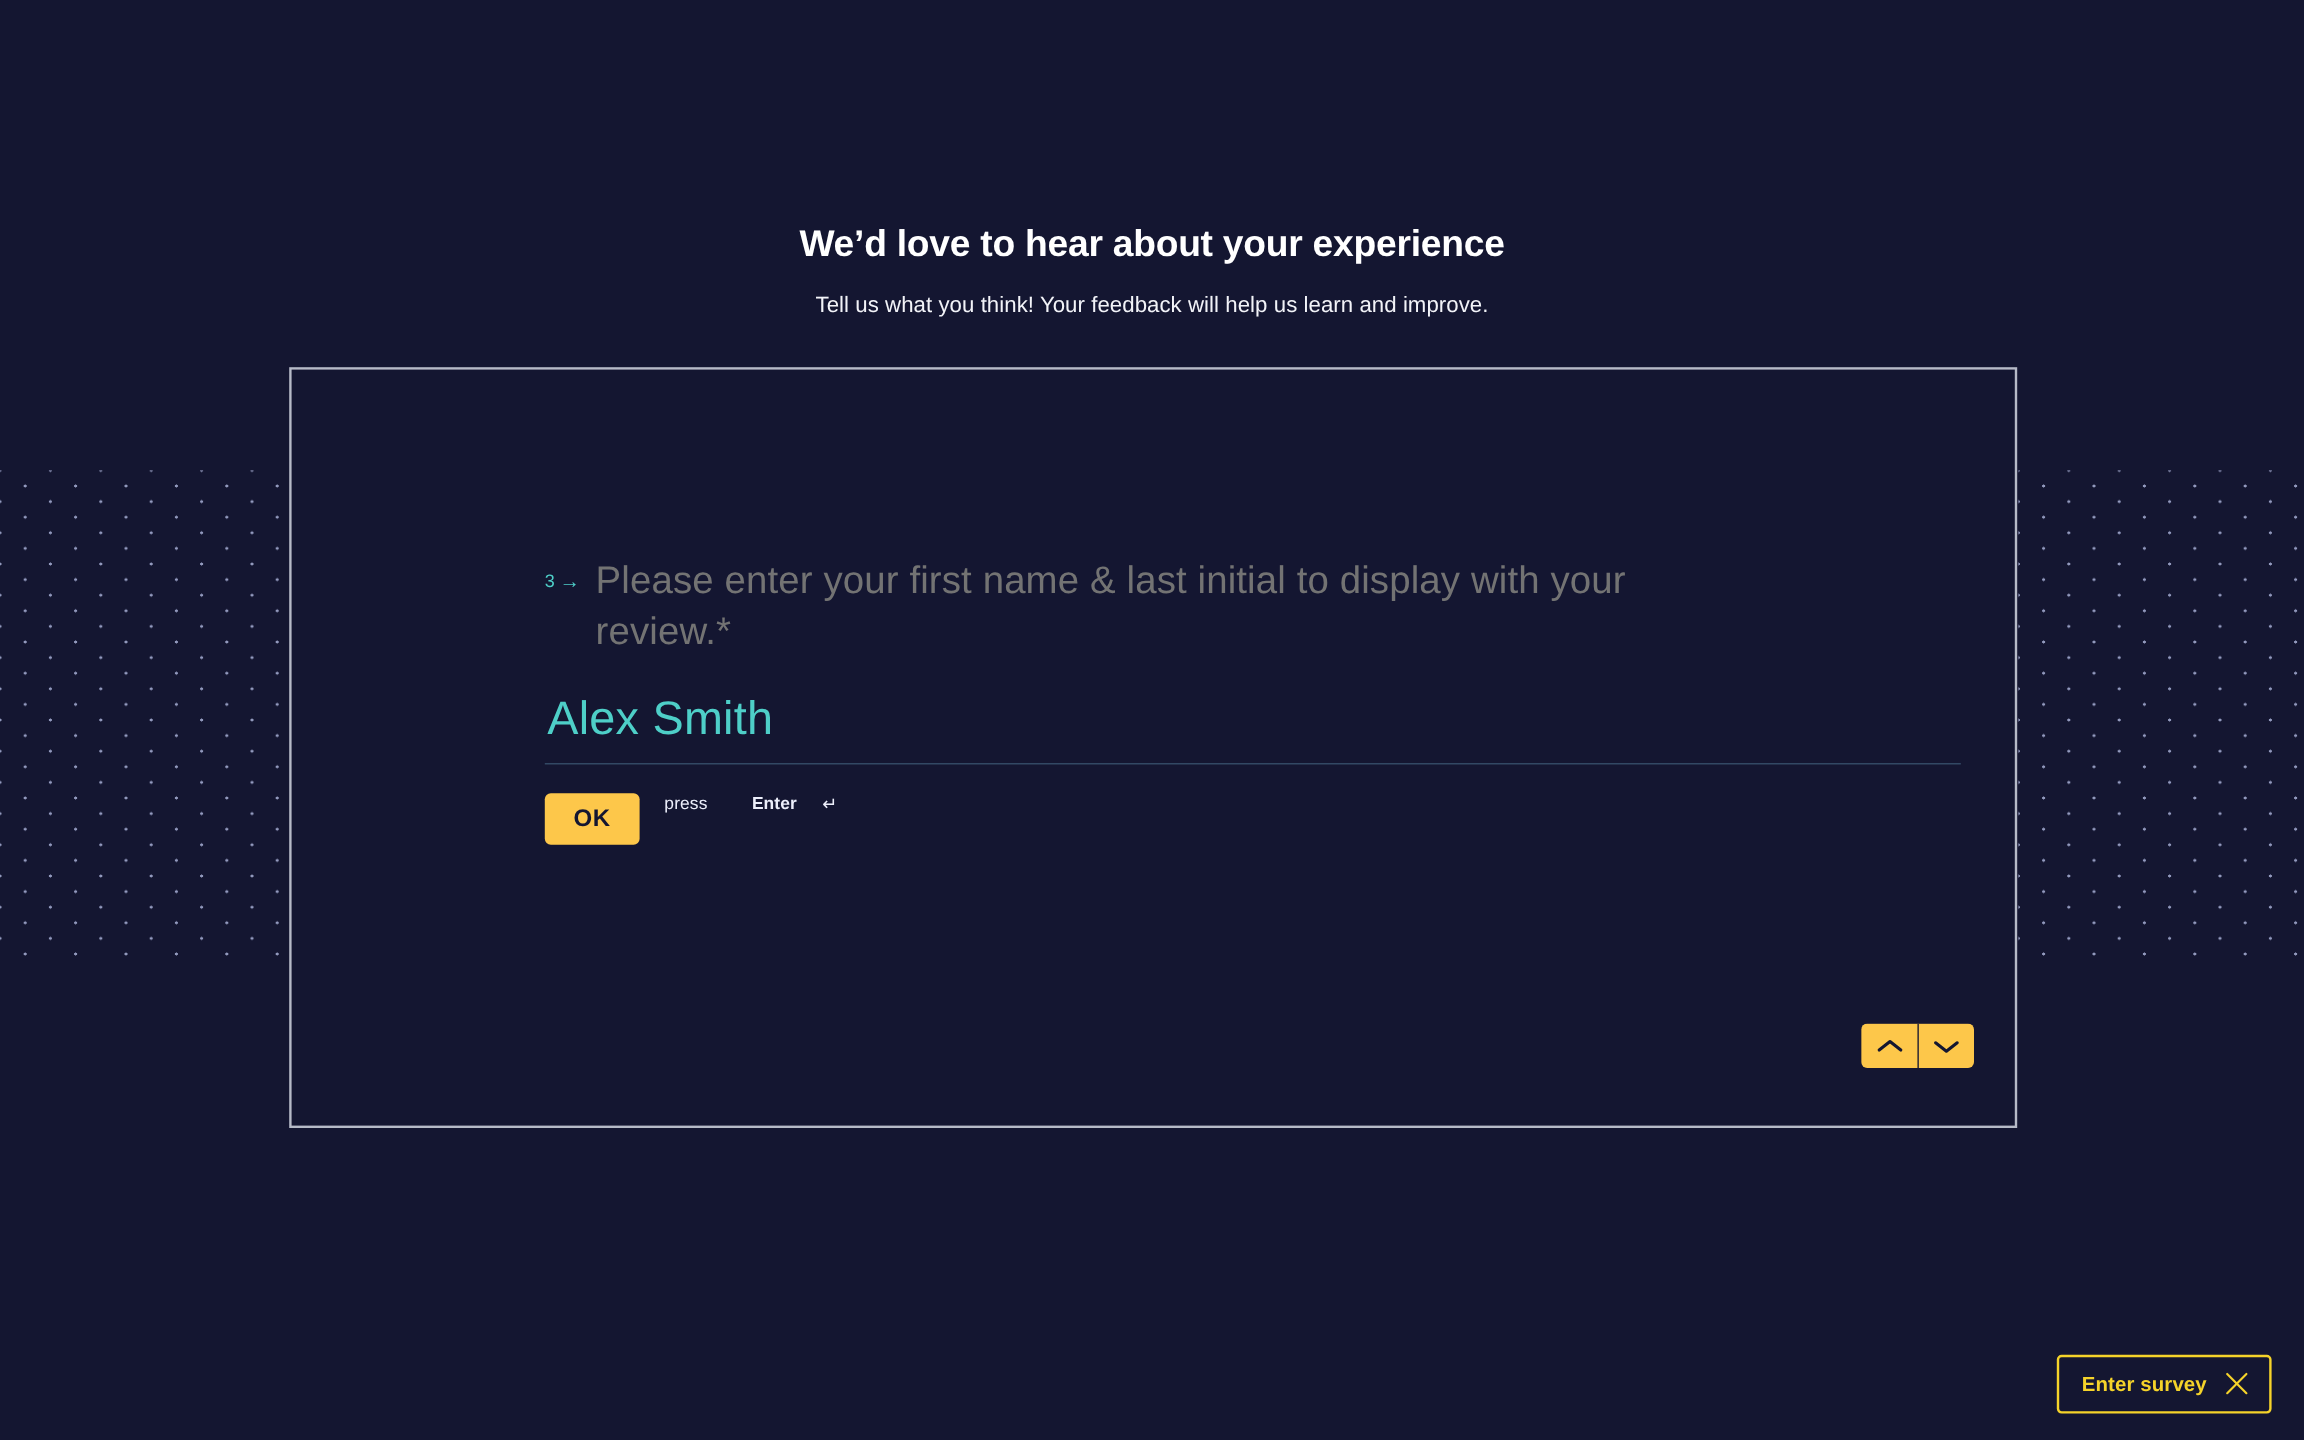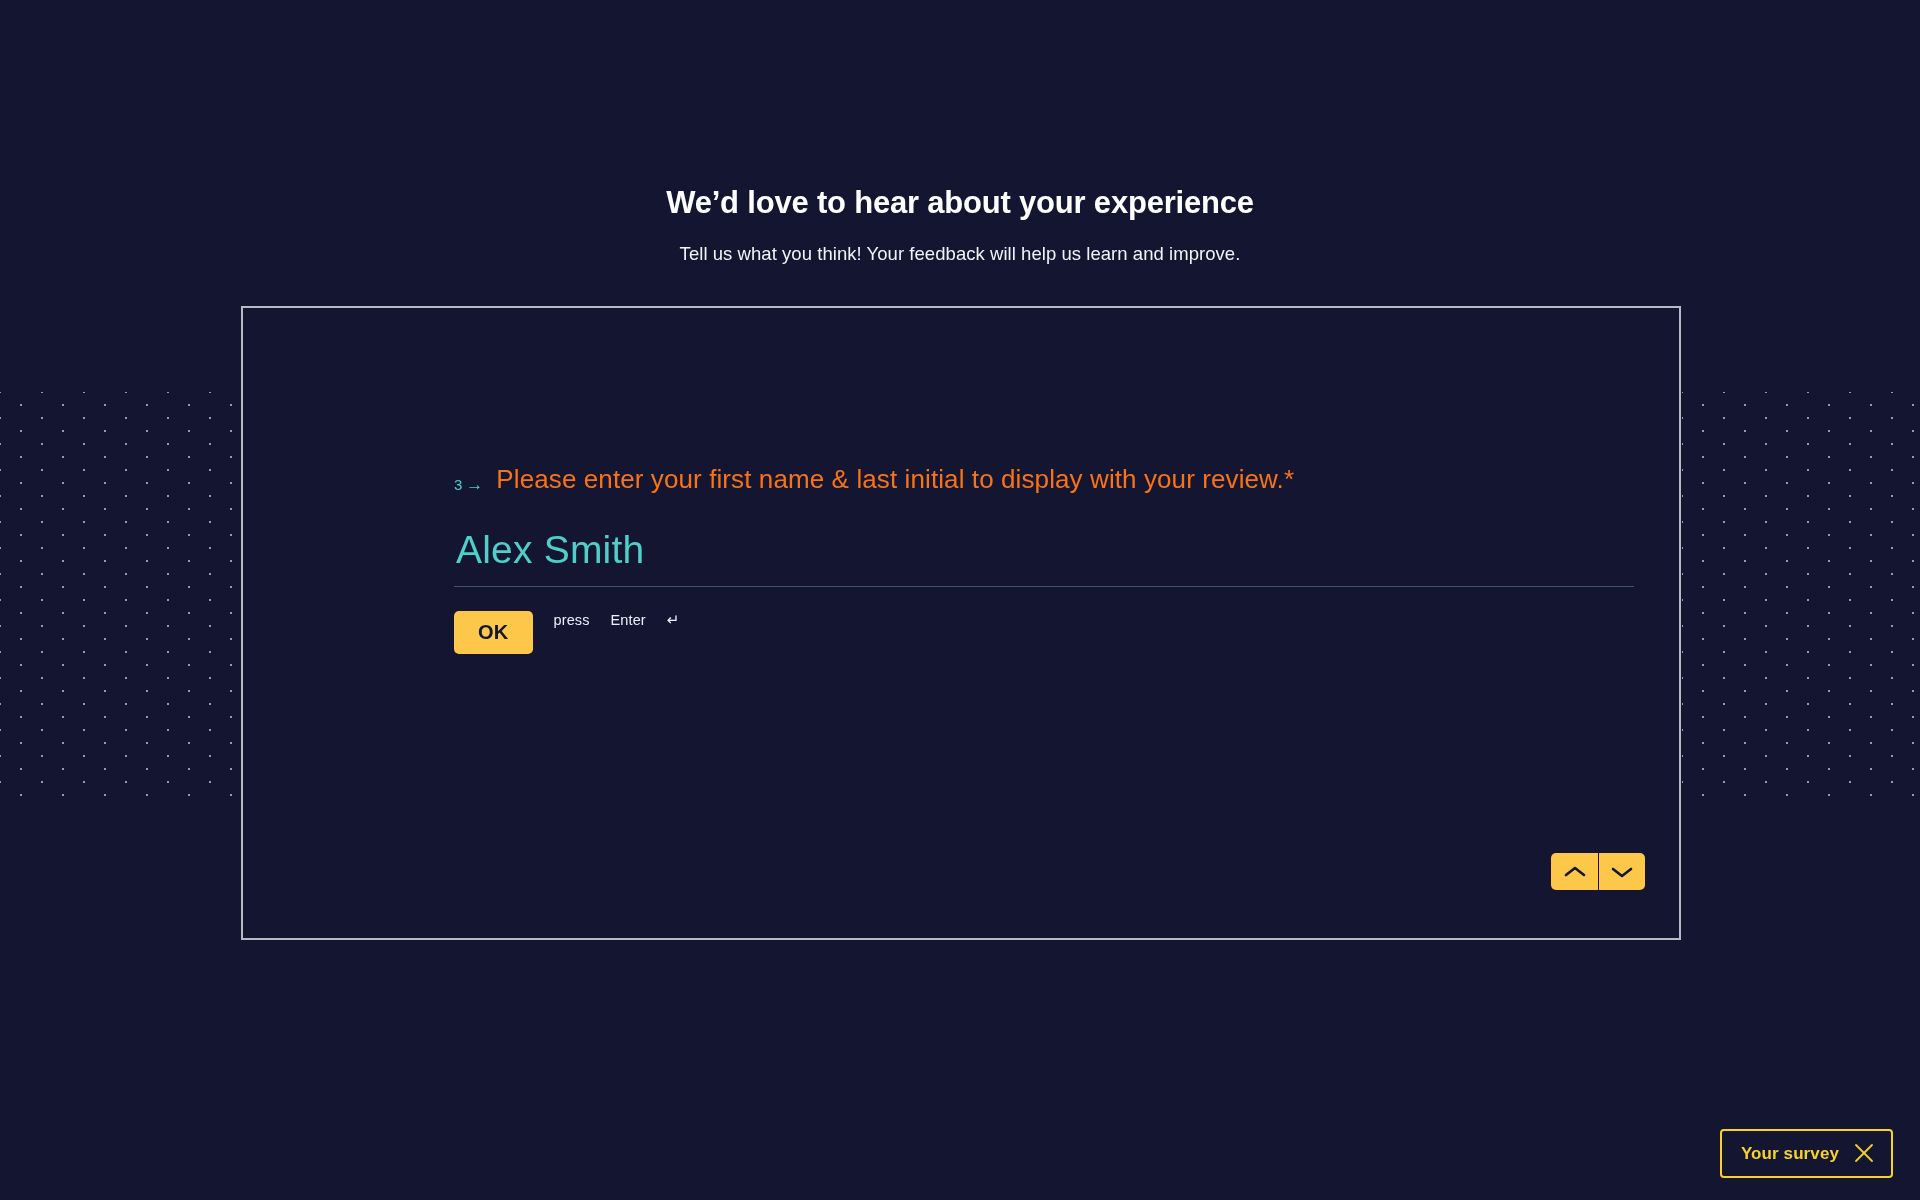--- a/index.html
+++ b/index.html
@@ -84,23 +84,23 @@
     font-size: 15px;
     line-height: 1;
     padding-top: 14px;
     flex: 0 0 auto;
     white-space: nowrap;
   }
   .q-number .arrow { font-size: 17px; }
 
   .q-text {
     margin-left: 13px;
-    font-size: 26px;
+    font-size: 32px;
     font-weight: normal;
-    color: #f97316;
+    color: #737373;
     line-height: 1.33;
     letter-spacing: 0.1px;
   }
 
   
   .answer-wrap {
     margin-top: 31px;
     width: 1180px;
   }
   .answer-input {
@@ -141,21 +141,21 @@
   }
   .press-enter {
     margin-left: 21px;
     font-size: 14.5px;
     color: #eceefa;
     letter-spacing: 0.1px;
     display: flex;
     align-items: center;
     gap: 21px;
   }
-  .press-enter .kbd { font-weight: normal; }
+  .press-enter .kbd { font-weight: bold; margin-left: 16px; }
   .press-enter .ret { font-size: 15px; }
 
   
   .nav-arrows {
     position: absolute;
     right: 34px;
     bottom: 48px;
     display: flex;
     border-radius: 5px;
     overflow: hidden;
@@ -247,20 +247,20 @@
         <svg width="22" height="14" viewBox="0 0 22 14">
           <polyline points="2,4 11,11 20,4" fill="none" stroke="#141631" stroke-width="2.6" stroke-linecap="round" stroke-linejoin="round"></polyline>
         </svg>
       </span>
     </button>
   </div>
 
 </div>
 
 <button class="exit-survey">
-  <span>Your survey</span>
+  <span>Enter survey</span>
   <span>
     <svg width="20" height="20" viewBox="0 0 20 20">
       <line x1="2" y1="2" x2="18" y2="18" stroke="#f5d32a" stroke-width="1.8" stroke-linecap="round"></line>
       <line x1="18" y1="2" x2="2" y2="18" stroke="#f5d32a" stroke-width="1.8" stroke-linecap="round"></line>
     </svg>
   </span>
 </button>
 
 </body></html>

